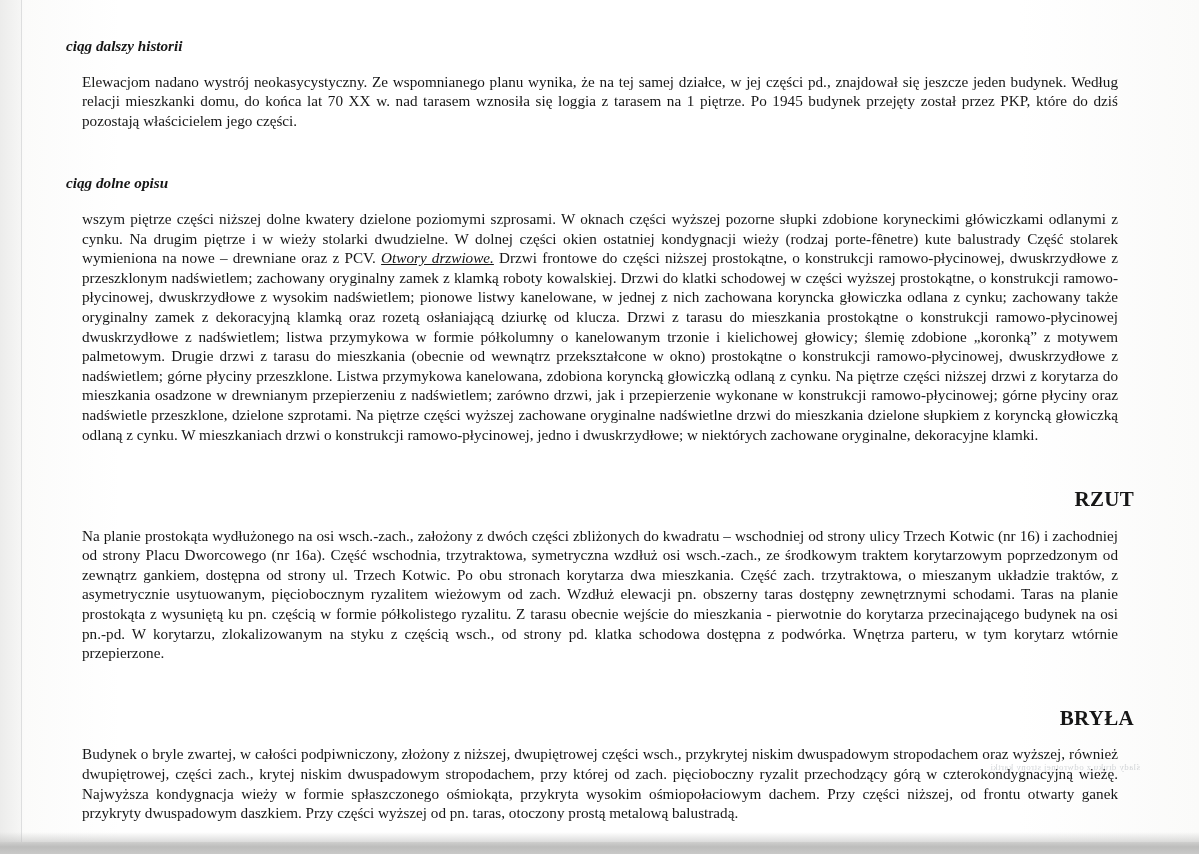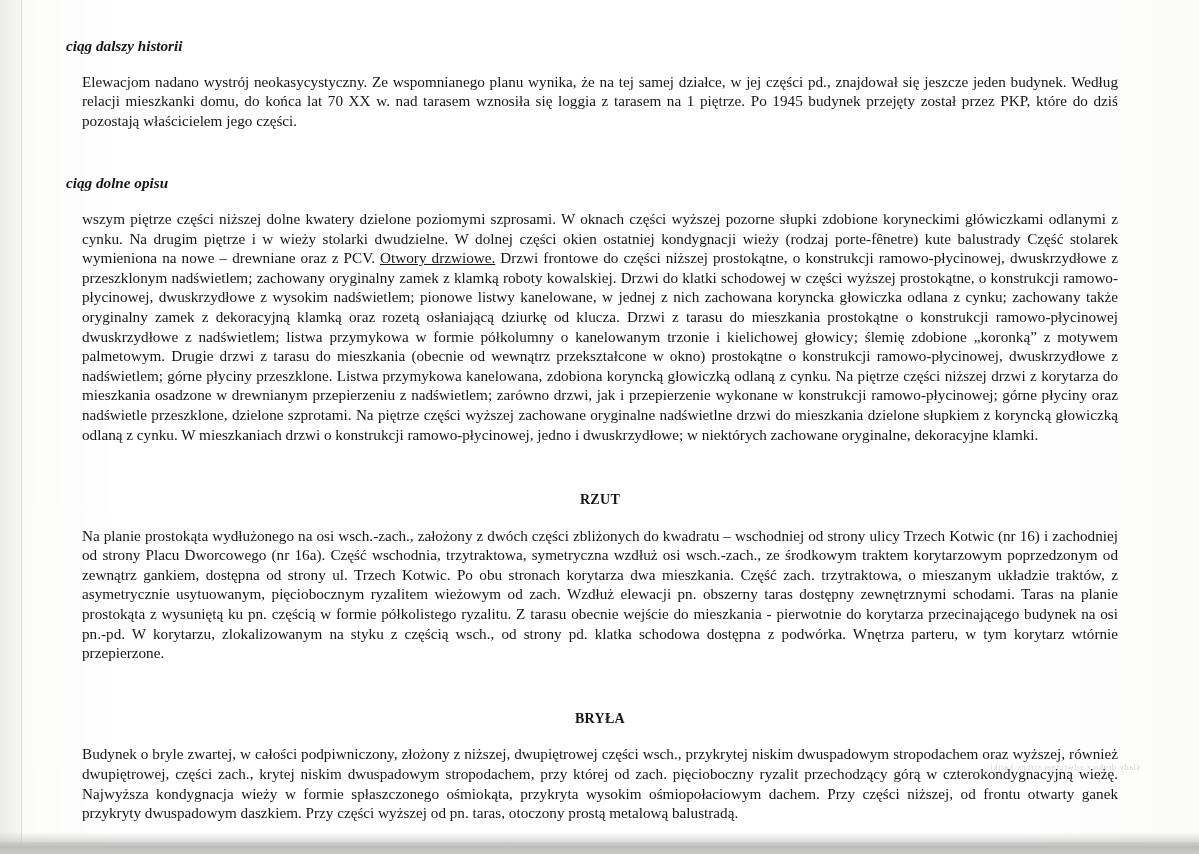--- a/index.html
+++ b/index.html
@@ -98,36 +98,36 @@
   .sec-head-italic {
     font-weight: bold;
     font-style: italic;
     font-size: 15.2px;
     line-height: 19.6px;
     margin: 0;
     text-align: left;
   }
   .sec-head-caps {
     font-weight: bold;
-    font-size: 14px;
+    font-size: 21px;
     line-height: 19.6px;
     margin: 0;
     letter-spacing: 0.3px;
-    text-align: center;
+    text-align: right;
   }
   .para {
     margin: 16px;
     text-align: justify;
     hyphens: none;
   }
   .para.last-line-natural { text-align-last: left; }
   .gap-md { height: 27px; }
   .gap-lg { height: 30px; }
 
-  u.inline-underline { text-decoration: underline; }
+  u.inline-underline { text-decoration: underline; font-style: italic; }
 
   
   .ink {
     -webkit-font-smoothing: antialiased;
     filter: contrast(1.04);
   }
 </style>
 </head>
 <body>
 

